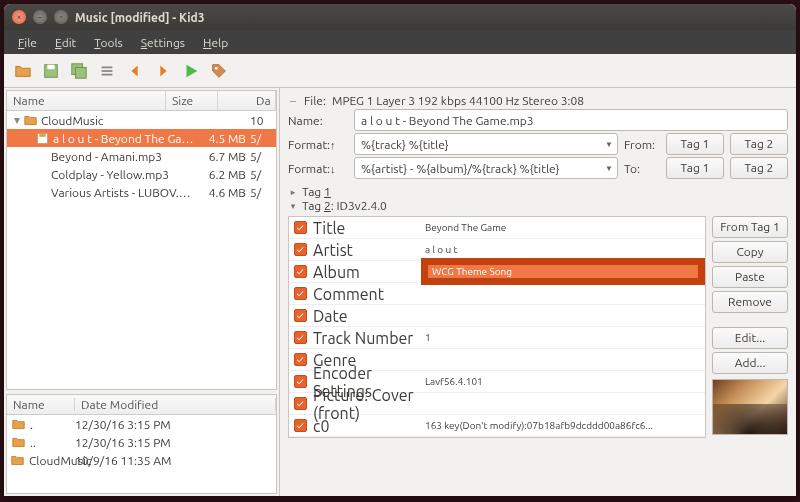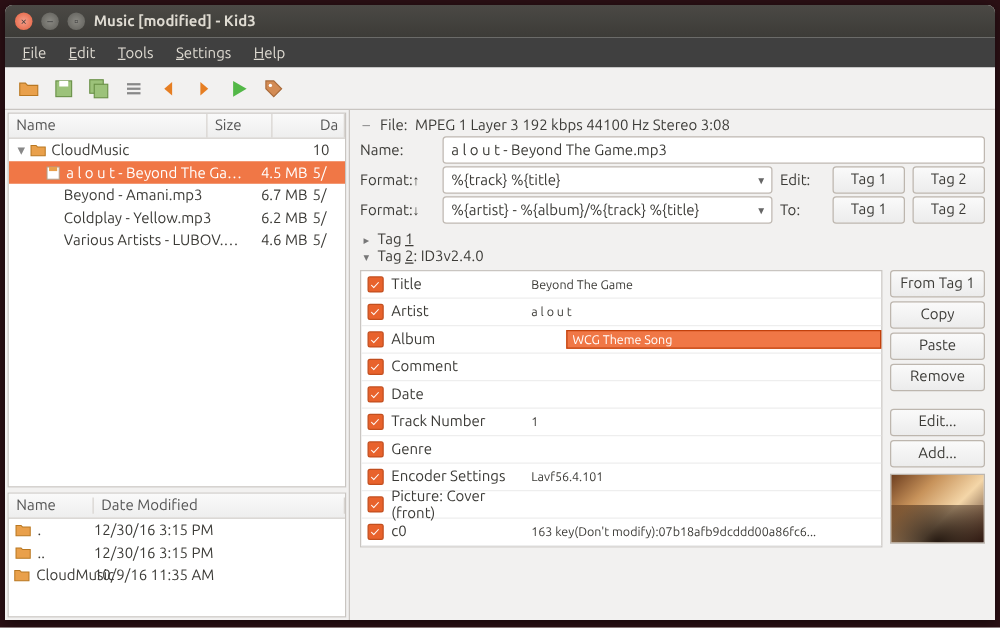--- a/index.html
+++ b/index.html
@@ -50,23 +50,23 @@
 .combo .ctri { font-size:8px; color:#666; }
 .btn { background:linear-gradient(#fafafa,#ececec); border:1px solid #bdb6ae; border-radius:3px; padding:3px 0; font-size:12px; color:#3c3b37; text-align:center; min-width:58px; height:22px; }
 .tree { margin:6px 0 4px 0; font-size:12px; color:#3c3b37; }
 .tree .ti { display:flex; align-items:center; gap:4px; margin:1px 0; }
 .tree .tri { width:10px; font-size:9px; color:#777; text-align:center; }
 .tagarea { display:flex; gap:6px; }
 .taggrid { flex:1; background:#fff; border:1px solid #c9c5c1; }
 .tagrow { display:flex; align-items:center; border-bottom:1px solid #eee; height:22px; }
 .tagcb { width:22px; display:flex; justify-content:center; }
 .tagcb .cb { width:13px; height:13px; background:#e8622c; border:1px solid #c24e1e; border-radius:2px; display:flex; align-items:center; justify-content:center; color:#fff; font-size:10px; }
-.tagname { width:110px; padding-left:2px; font-size:12px; color:#3c3b37; }
+.tagname { width:110px; padding-left:2px; font-size:16px; color:#3c3b37; }
 .tagval { flex:1; padding:0 4px; font-size:10px; color:#3c3b37; overflow:hidden; white-space:nowrap; text-overflow:ellipsis; }
-.tagval.sel { background:#f07746; color:#fff; border:1px solid #c2410c; padding:1px 4px;margin-left:32px; }
+.tagval.sel { background:#f07746; color:#fff; border:7px solid #c2410c; padding:1px 4px; }
 .sidebtns { width:76px; display:flex; flex-direction:column; gap:3px; }
 .sidebtns .btn { min-width:76px; }
 .cover { width:76px; height:56px; background:linear-gradient(135deg,#6e3f20 0%,#c7925a 30%,#f4d6a8 60%,#3e211a 100%); border:1px solid #bdb6ae; margin-top:2px; position:relative; overflow:hidden; }
 .cover::after { content:""; position:absolute; bottom:0; left:0; right:0; height:55%; background:radial-gradient(ellipse at 50% 100%,rgba(20,10,5,0.9),rgba(40,15,5,0.3)); }
 .arrow-up::before { content:"↑"; font-size:11px; }
 .arrow-dn::before { content:"↓"; font-size:11px; }
 .dash { width:10px; text-align:center; color:#888; }
 </style>
 </head>
 <body>
@@ -234,21 +234,21 @@
       <div class="line">
         <span class="lbl">Name:</span>
         <input class="txtin" value="a l o u t - Beyond The Game.mp3" style="">
       </div>
       <div class="line">
         <span class="lbl"><span>Format:</span><span class="arrow-up"></span></span>
         <div class="combo">
             <span class="ctext">%{track} %{title}</span>
             <span class="ctri">▼</span>
           </div>
-        <span style="width:36px">Edit:</span>
+        <span style="width:36px">From:</span>
         <div class="btn">Tag 1</div>
         <div class="btn">Tag 2</div>
       </div>
       <div class="line">
         <span class="lbl"><span>Format:</span><span class="arrow-dn"></span></span>
         <div class="combo">
             <span class="ctext">%{artist} - %{album}/%{track} %{title}</span>
             <span class="ctri">▼</span>
           </div>
         <span style="width:36px">To:</span>

